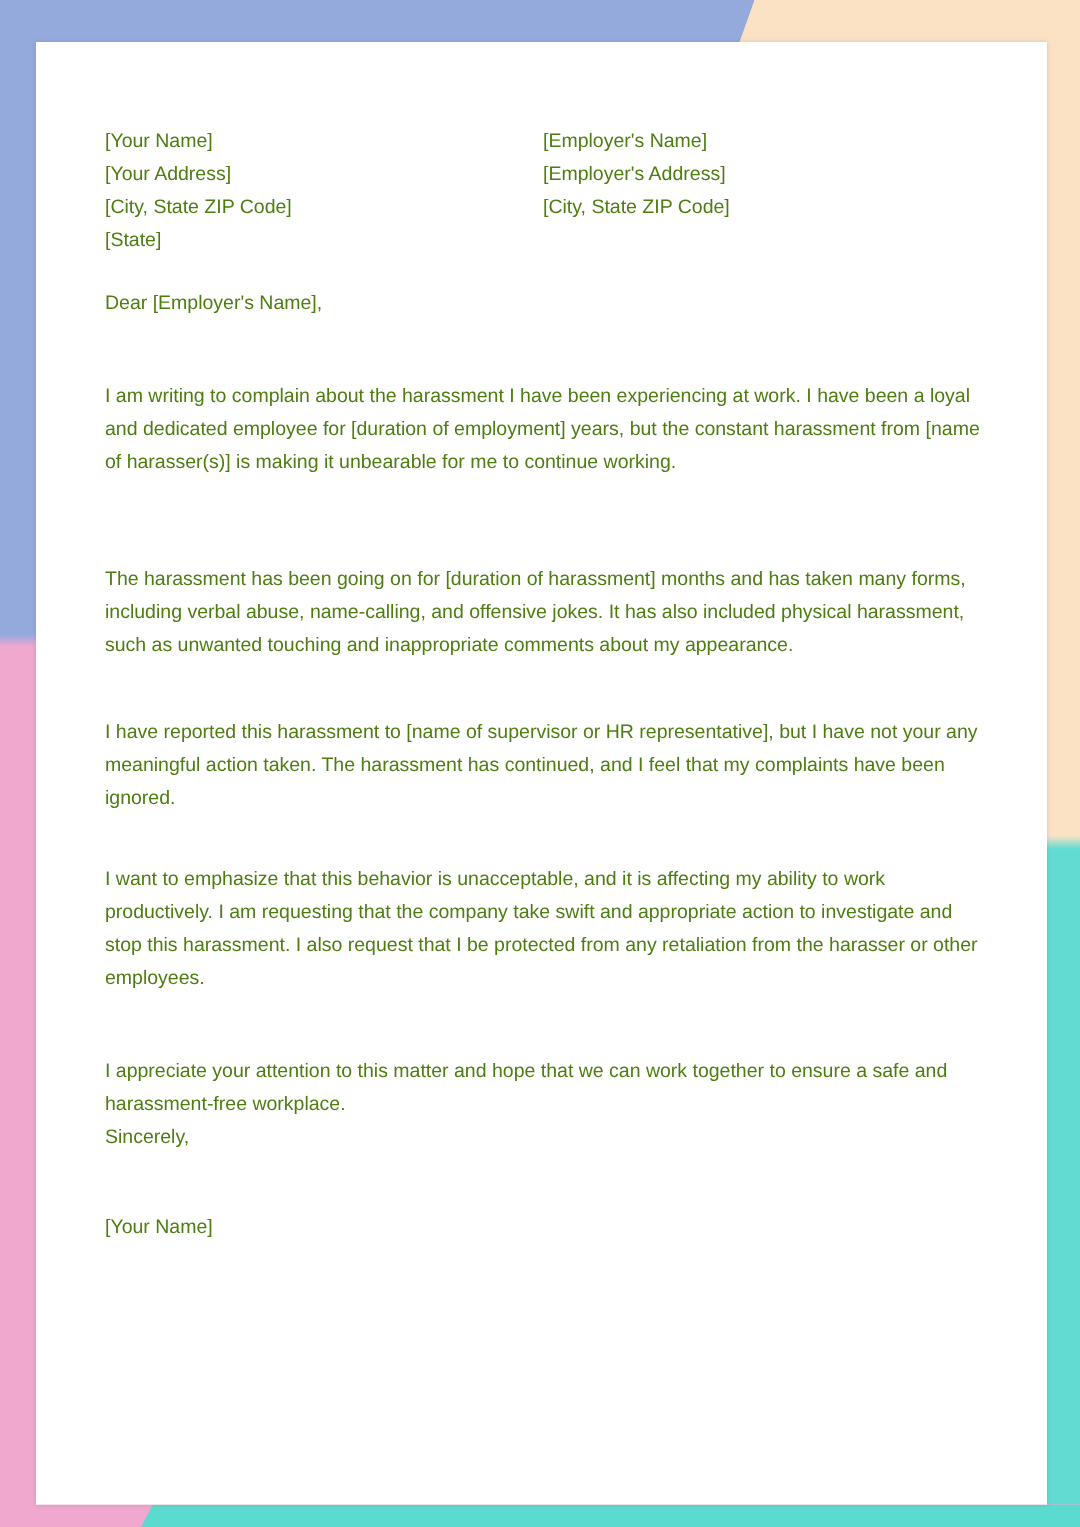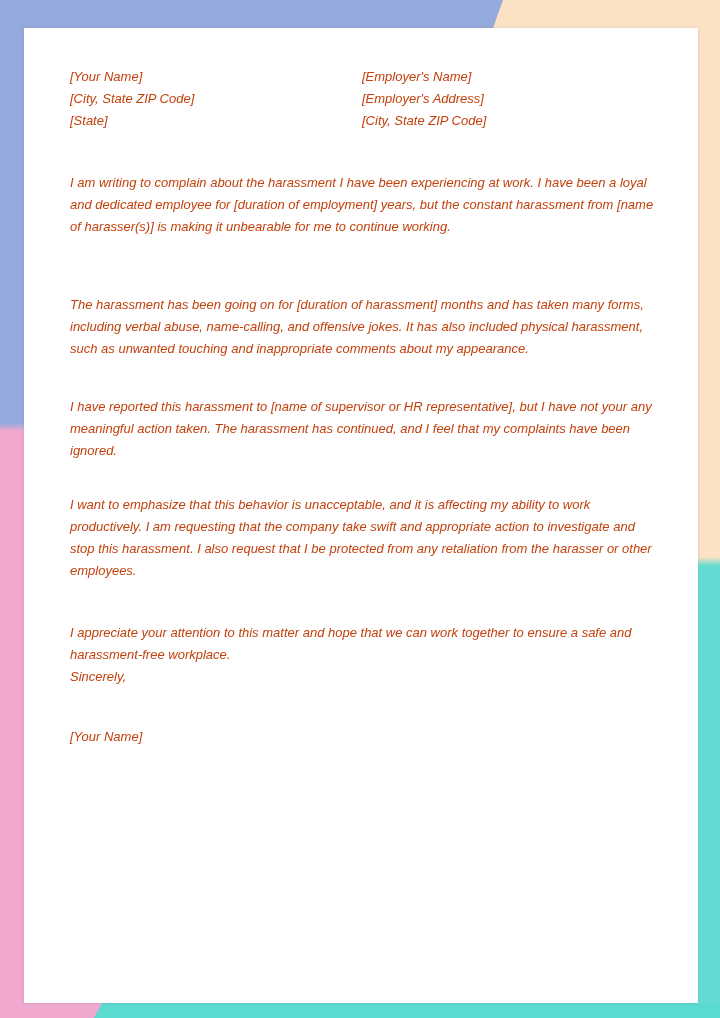--- a/index.html
+++ b/index.html
@@ -63,26 +63,25 @@
   
   .paper {
     position: absolute;
     left: 24px; top: 28px;
     width: 674px; height: 975px;
     background: #ffffff;
     box-shadow: 0 0 3px rgba(120,120,120,0.25);
   }
   .content {
     position: absolute;
-    left: 46px; top: 38px;
+    left: 46px; top: 55px;
     width: 590px;
-    color: #c2410c;
+    color: #4d7c0f;
     font-size: 13px;
     line-height: 22px;
-    font-style: italic;
   }
 
   .addr-row {
     display: flex;
     flex-direction: row;
   }
   .addr-col-left  { width: 292px; }
   .addr-col-right { width: 290px; }
   .addr-line { white-space: nowrap; }
 
@@ -111,30 +110,32 @@
   <div class="band-bottom">
     <div class="band-bottom-teal"></div>
   </div>
 
   <div class="paper">
     <div class="content">
 
       <div class="addr-row">
         <div class="addr-col-left">
           <div class="addr-line">[Your Name]</div>
+          <div class="addr-line">[Your Address]</div>
           <div class="addr-line">[City, State ZIP Code]</div>
           <div class="addr-line">[State]</div>
         </div>
         <div class="addr-col-right">
           <div class="addr-line">[Employer's Name]</div>
           <div class="addr-line">[Employer's Address]</div>
           <div class="addr-line">[City, State ZIP Code]</div>
         </div>
       </div>
 
+      <div class="salutation">Dear [Employer's Name],</div>
 
       <p class="para p1">I am writing to complain about the harassment I have been experiencing at work. I have been a loyal and dedicated employee for [duration of employment] years, but the constant harassment from [name of harasser(s)] is making it unbearable for me to continue working.</p>
       <p class="para p2">The harassment has been going on for [duration of harassment] months and has taken many forms, including verbal abuse, name-calling, and offensive jokes. It has also included physical harassment, such as unwanted touching and inappropriate comments about my appearance.</p>
       <p class="para p3">I have reported this harassment to [name of supervisor or HR representative], but I have not your any meaningful action taken. The harassment has continued, and I feel that my complaints have been ignored.</p>
       <p class="para p4">I want to emphasize that this behavior is unacceptable, and it is affecting my ability to work productively. I am requesting that the company take swift and appropriate action to investigate and stop this harassment. I also request that I be protected from any retaliation from the harasser or other employees.</p>
       <p class="para p5">I appreciate your attention to this matter and hope that we can work together to ensure a safe and harassment-free workplace.</p>
 
       <div class="closing">Sincerely,</div>
       <div class="signature">[Your Name]</div>
 

